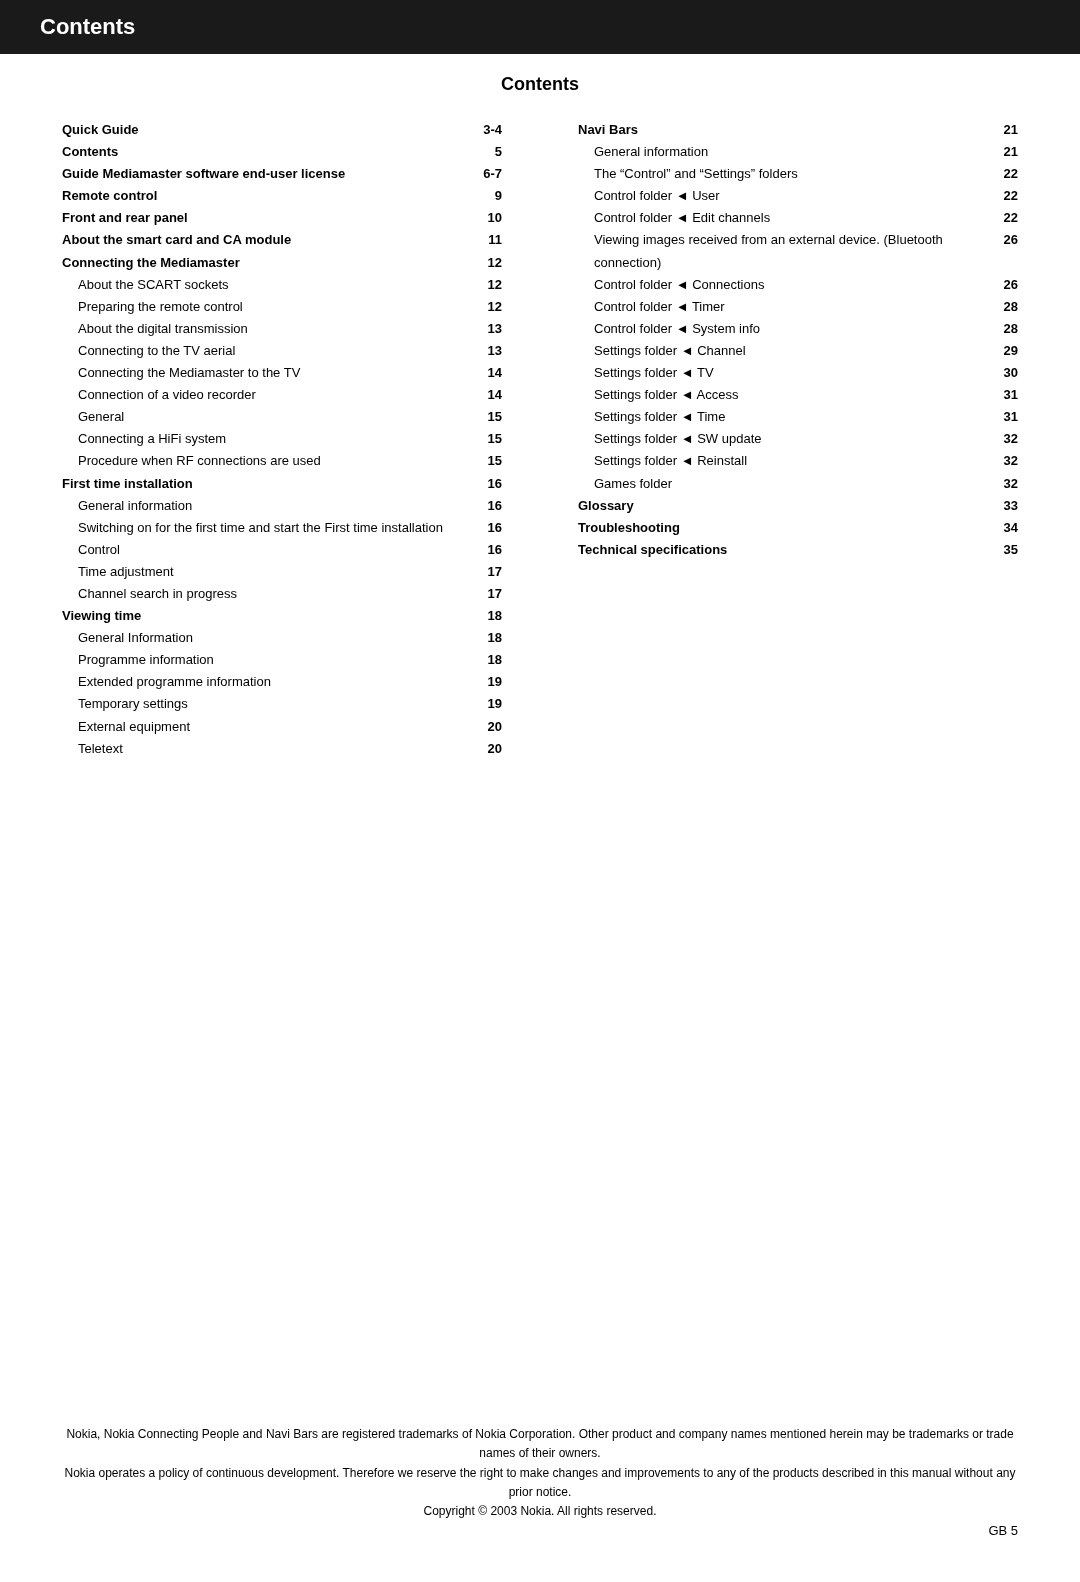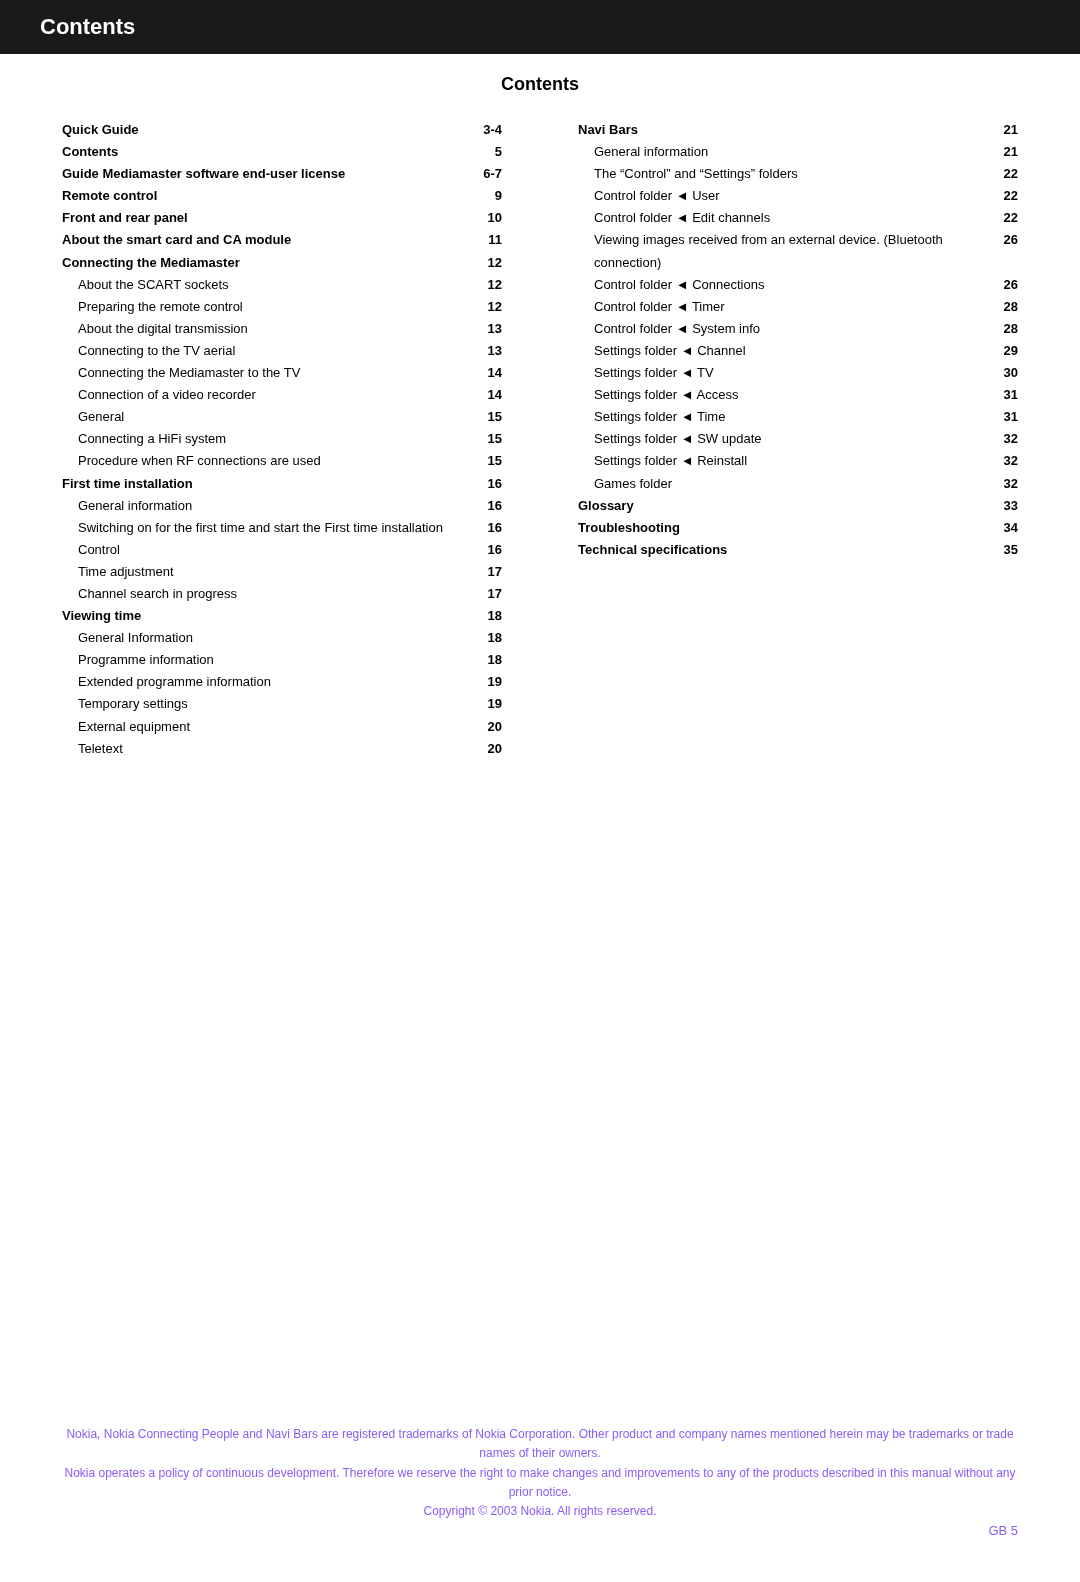--- a/index.html
+++ b/index.html
@@ -75,21 +75,21 @@
       padding-left: 16px;
     }
 
     .footer {
       position: absolute;
       bottom: 40px;
       left: 0;
       right: 0;
       text-align: center;
       font-size: 12px;
-      color: #8b5cf6;
+      color: #000000;
       padding: 0 62px;
       line-height: 1.6;
     }
 
     .footer .page-indicator {
       text-align: right;
       font-size: 13px;
     }
   </style>
 </head>

